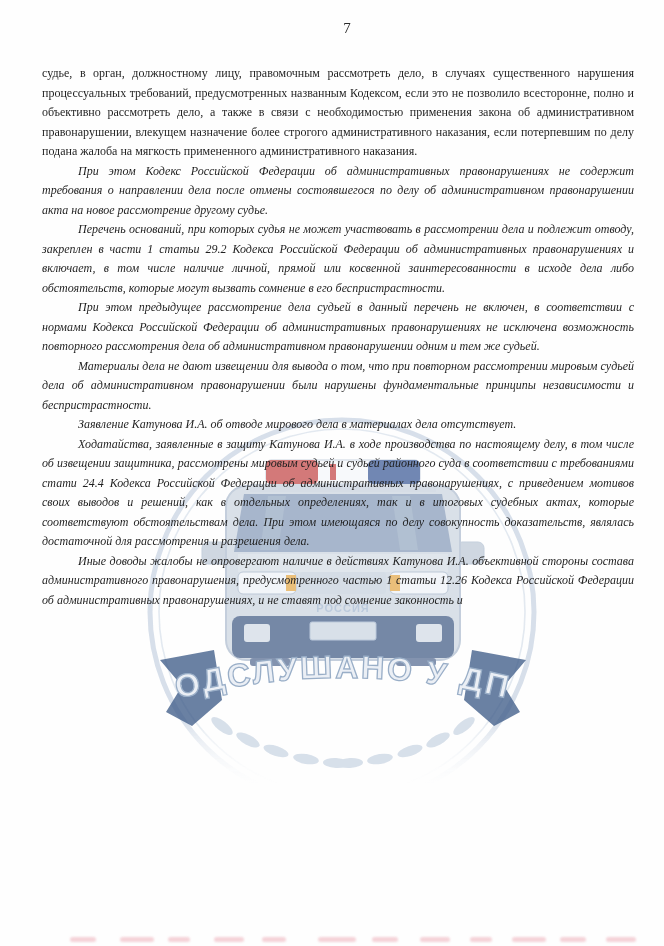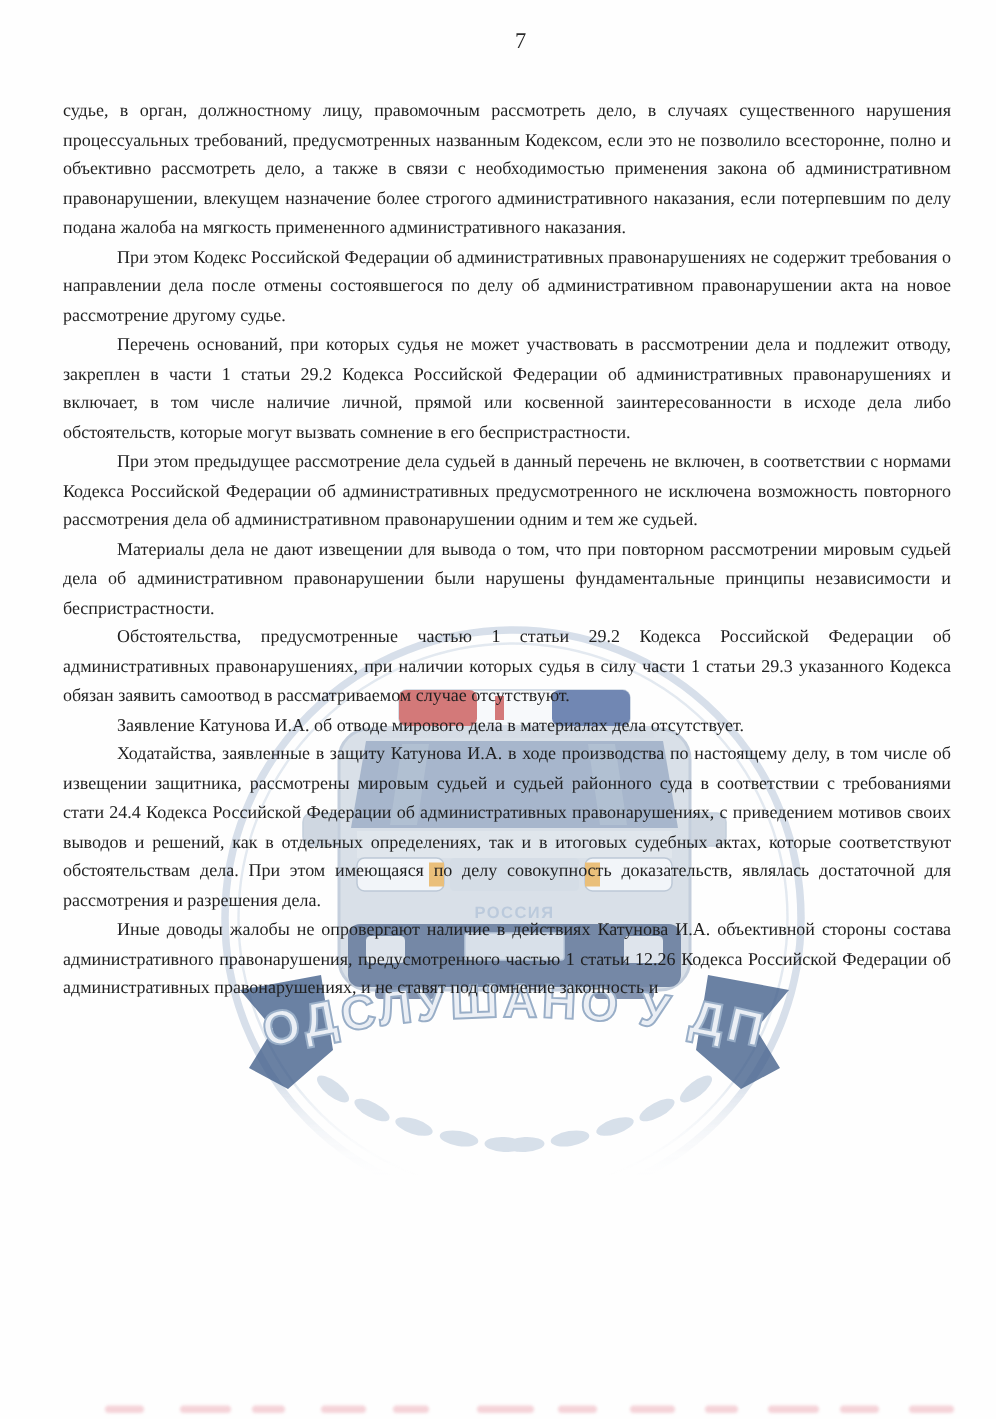--- a/index.html
+++ b/index.html
@@ -16,21 +16,21 @@
     position:absolute;left:130px;top:395px;width:430px;height:395px;
     z-index:0;opacity:.9;pointer-events:none;
   }
   .content{
     position:absolute;left:42px;top:64px;width:592px;z-index:1;
   }
   .content p{
     margin:0;font-size:12px;line-height:19.5px;
     text-align:justify;text-justify:inter-word;
   }
-  .content p.indent{text-indent:36px;}
+  .content p.indent{text-indent:36px;font-style:italic;}
   .smudge-band{position:absolute;left:0;top:934px;width:664px;height:12px;z-index:2;}
   .smudge{
     position:absolute;top:3px;height:5px;border-radius:3px;
     filter:blur(1.2px);opacity:.55;
   }
 </style>
 </head>
 <body>
 
 <div class="page">
@@ -114,23 +114,22 @@
       <ellipse cx="410" cy="751" rx="13" ry="5" transform="rotate(-18 410 751)"></ellipse>
       <ellipse cx="380" cy="759" rx="13" ry="5" transform="rotate(-9 380 759)"></ellipse>
       <ellipse cx="350" cy="763" rx="13" ry="5" transform="rotate(-3 350 763)"></ellipse>
     </g>
   </svg>
 
   <div class="content">
       <p>судье, в орган, должностному лицу, правомочным рассмотреть дело, в случаях существенного нарушения процессуальных требований, предусмотренных названным Кодексом, если это не позволило всесторонне, полно и объективно рассмотреть дело, а также в связи с необходимостью применения закона об административном правонарушении, влекущем назначение более строгого административного наказания, если потерпевшим по делу подана жалоба на мягкость примененного административного наказания.</p>
       <p class="indent">При этом Кодекс Российской Федерации об административных правонарушениях не содержит требования о направлении дела после отмены состоявшегося по делу об административном правонарушении акта на новое рассмотрение другому судье.</p>
       <p class="indent">Перечень оснований, при которых судья не может участвовать в рассмотрении дела и подлежит отводу, закреплен в части 1 статьи 29.2 Кодекса Российской Федерации об административных правонарушениях и включает, в том числе наличие личной, прямой или косвенной заинтересованности в исходе дела либо обстоятельств, которые могут вызвать сомнение в его беспристрастности.</p>
-      <p class="indent">При этом предыдущее рассмотрение дела судьей в данный перечень не включен, в соответствии с нормами Кодекса Российской Федерации об административных предусмотренного не исключена возможность повторного рассмотрения дела об административном правонарушении одним и тем же судьей.</p>
+      <p class="indent">При этом предыдущее рассмотрение дела судьей в данный перечень не включен, в соответствии с нормами Кодекса Российской Федерации об административных правонарушениях не исключена возможность повторного рассмотрения дела об административном правонарушении одним и тем же судьей.</p>
       <p class="indent">Материалы дела не дают извещении для вывода о том, что при повторном рассмотрении мировым судьей дела об административном правонарушении были нарушены фундаментальные принципы независимости и беспристрастности.</p>
-      <p class="indent">Обстоятельства, предусмотренные частью 1 статьи 29.2 Кодекса Российской Федерации об административных правонарушениях, при наличии которых судья в силу части 1 статьи 29.3 указанного Кодекса обязан заявить самоотвод в рассматриваемом случае отсутствуют.</p>
       <p class="indent">Заявление Катунова И.А. об отводе мирового дела в материалах дела отсутствует.</p>
       <p class="indent">Ходатайства, заявленные в защиту Катунова И.А. в ходе производства по настоящему делу, в том числе об извещении защитника, рассмотрены мировым судьей и судьей районного суда в соответствии с требованиями стати 24.4 Кодекса Российской Федерации об административных правонарушениях, с приведением мотивов своих выводов и решений, как в отдельных определениях, так и в итоговых судебных актах, которые соответствуют обстоятельствам дела. При этом имеющаяся по делу совокупность доказательств, являлась достаточной для рассмотрения и разрешения дела.</p>
       <p class="indent">Иные доводы жалобы не опровергают наличие в действиях Катунова И.А. объективной стороны состава административного правонарушения, предусмотренного частью 1 статьи 12.26 Кодекса  Российской Федерации об административных правонарушениях, и не ставят под сомнение законность и</p>
     </div>
 
   <div class="smudge-band">
       <div class="smudge" style="left: 70px; width: 26px; background: rgb(238, 176, 186);"></div>
       <div class="smudge" style="left: 120px; width: 34px; background: rgb(238, 176, 186);"></div>
       <div class="smudge" style="left: 168px; width: 22px; background: rgb(238, 176, 186);"></div>
       <div class="smudge" style="left: 214px; width: 30px; background: rgb(238, 176, 186);"></div>

